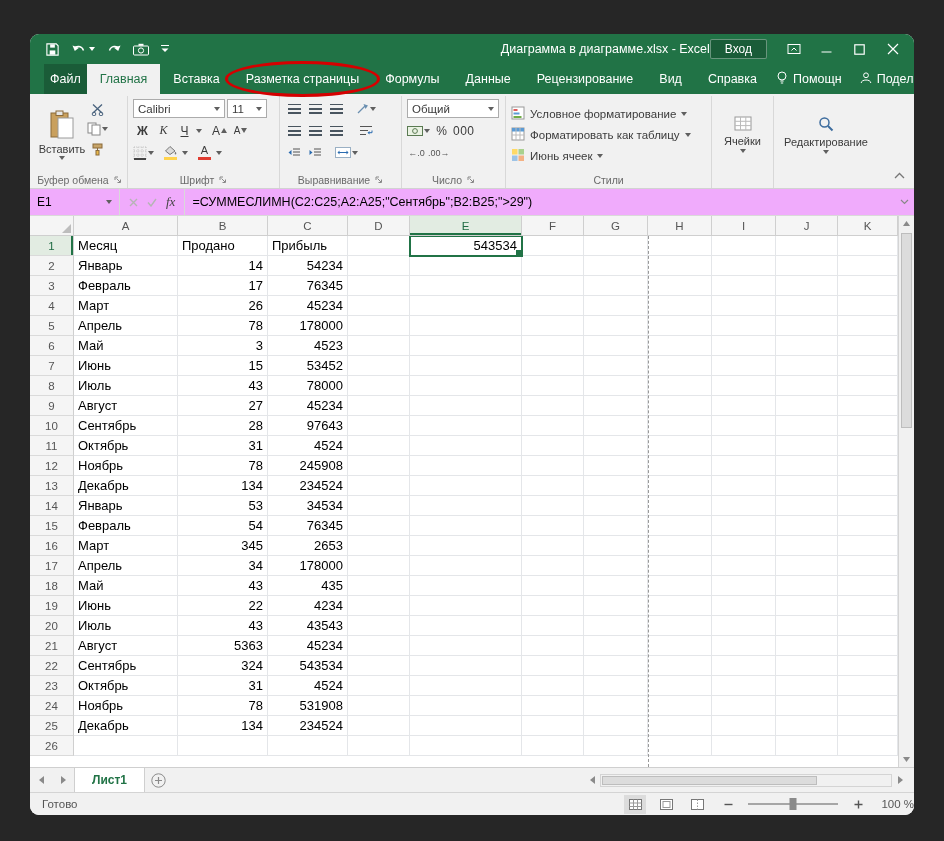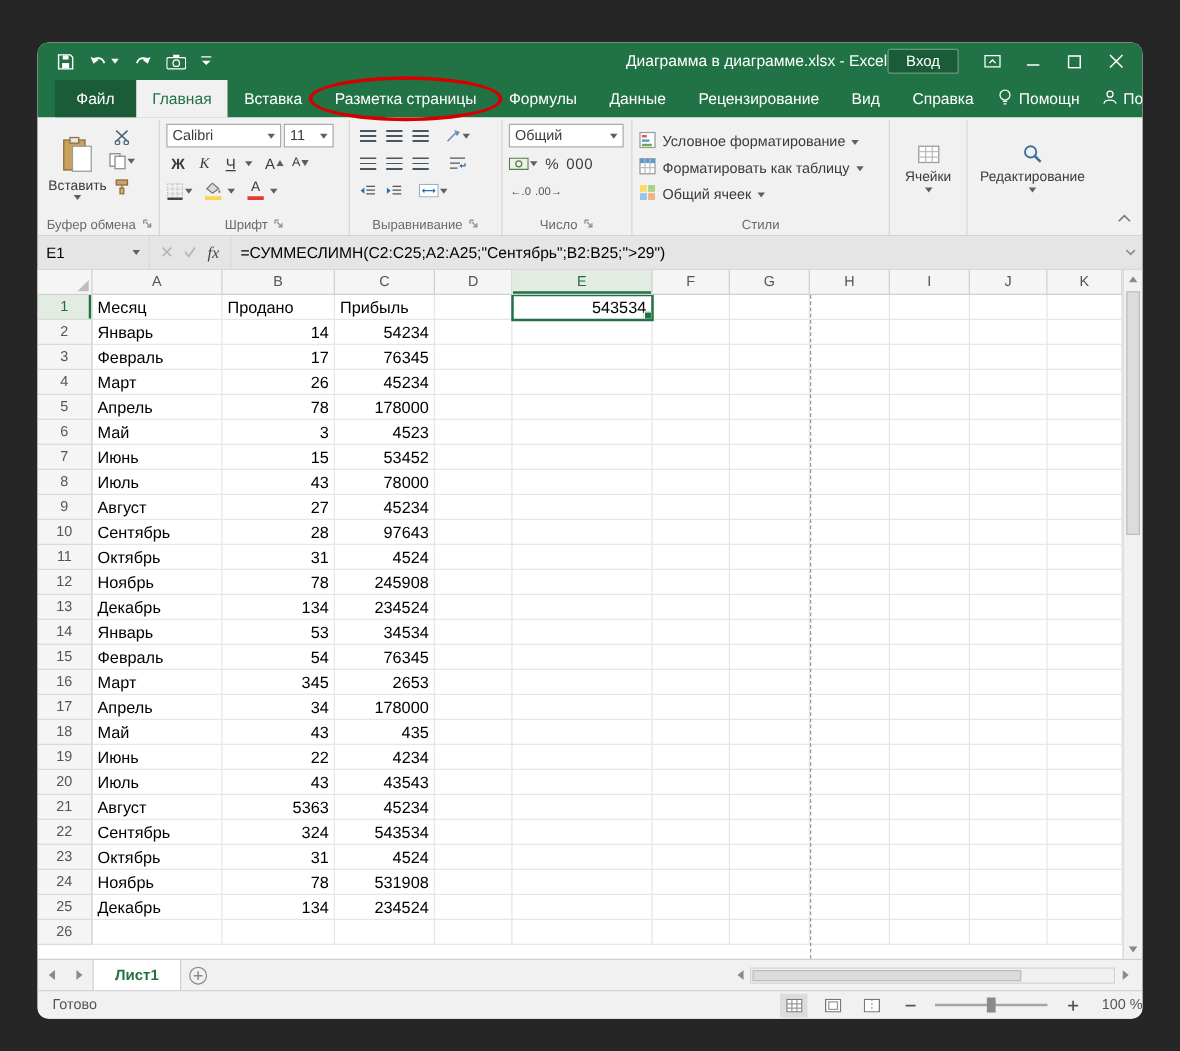--- a/index.html
+++ b/index.html
@@ -15,21 +15,21 @@
   .title-text { flex:1; text-align:right; font-size:12.5px; white-space:nowrap; }
   .title-right { display:flex; align-items:center; padding-right:5px; }
   .signin { background:#1a5c38; border:1px solid rgba(255,255,255,.35); color:#fff; font-size:12px;
             padding:2px 14px; border-radius:2px; margin-right:10px; }
   .winbtn { width:33px; height:30px; display:flex; align-items:center; justify-content:center; }
 
   
   .tabs-row { height:30px; background:#217346; display:flex; align-items:stretch; padding-left:14px;
               color:#fff; font-size:12.5px; flex:none; position:relative; }
   .tab { display:flex; align-items:center; padding:0 13px; white-space:nowrap; }
-  .tab.file { background:#1a5c38; padding:0 17px; }
+  .tab.file { background:#1a5c38; padding:0 6px; }
   .tab.active { background:#f1f1f1; color:#217346; }
   .tab-wrap { position:relative; display:flex; }
   .oval { position:absolute; top:-3px; bottom:-3px; left:-8px; right:-8px; border:3px solid #d50000;
           border-radius:50%; pointer-events:none; z-index:6; }
   .tabs-right { margin-left:auto; display:flex; align-items:center; gap:6px; padding-right:12px; }
   .tabs-right .titem { display:flex; align-items:center; gap:5px; padding:0 6px; }
 
   
   .ribbon { height:95px; background:#f1f1f1; border-bottom:1px solid #d2d2d2; display:flex;
             padding:2px 0 0 2px; position:relative; flex:none; color:#3b3b3b; }
@@ -48,21 +48,21 @@
                gap:1px; font-size:11px; }
   .clip-col { display:flex; flex-direction:column; justify-content:flex-start; gap:2px; padding-top:2px; }
   .stripes { width:13px; height:10px; background:repeating-linear-gradient(to bottom,#49555f 0 1.4px,transparent 1.4px 4.2px); }
   .bib { font-size:12px; width:17px; text-align:center; }
   .colorbar { display:block; width:13px; height:3px; margin-top:1px; }
   .styles-row { display:flex; align-items:center; gap:5px; height:21px; font-size:11.5px; white-space:nowrap; }
   .bigv { display:flex; flex-direction:column; align-items:center; justify-content:center; gap:2px; font-size:11px; flex:1; }
   .collapse-ribbon { position:absolute; right:9px; bottom:5px; }
 
   
-  .formula-row { height:27px; display:flex; align-items:stretch; background:#e5e5e5; border-bottom:1px solid #d9d9d9; flex:none;text-align:right; }
+  .formula-row { height:27px; display:flex; align-items:stretch; background:#f0abfc; border-bottom:1px solid #d9d9d9; flex:none;text-align:right; }
   .namebox { width:90px; border-right:1px solid #d9d9d9; display:flex; align-items:center; font-size:12px; padding:0 7px; flex:none; }
   .namebox .chev { margin-left:auto; }
   .fbtns { display:flex; align-items:center; gap:9px; padding:0 9px; border-right:1px solid #d9d9d9; flex:none; }
   .fx-label { font-family:"Liberation Serif", serif; font-style:italic; font-size:13px; color:#444; }
   .fx-text { flex:1; display:flex; align-items:center; font-size:12.5px; padding-left:7px; white-space:nowrap; overflow:hidden; }
   .fexp { width:20px; display:flex; align-items:center; justify-content:center; }
 
   
   .grid-zone { flex:1; display:flex; min-height:0; }
   .grid-main { flex:1; display:flex; flex-direction:column; overflow:hidden; background:#fff; }
@@ -467,21 +467,21 @@
         </div>
         <div class="styles-row">
           <span>
             <svg width="14" height="14" viewBox="0 0 14 14">
                 <rect x="1" y="1" width="5.5" height="5.5" fill="#ffd966"></rect>
                 <rect x="7.5" y="1" width="5.5" height="5.5" fill="#a9d18e"></rect>
                 <rect x="1" y="7.5" width="5.5" height="5.5" fill="#9dc3e6"></rect>
                 <rect x="7.5" y="7.5" width="5.5" height="5.5" fill="#f4b183"></rect>
               </svg>
           </span>
-          <span>Общий ячеек</span>
+          <span>Июнь ячеек</span>
           <span class="chev"></span>
         </div>
       </div>
       <div class="rg-label">
         <span>Стили</span>
       </div>
     </div>
 
     <div class="rgroup" style="width:62px;">
       <div class="rg-body">

